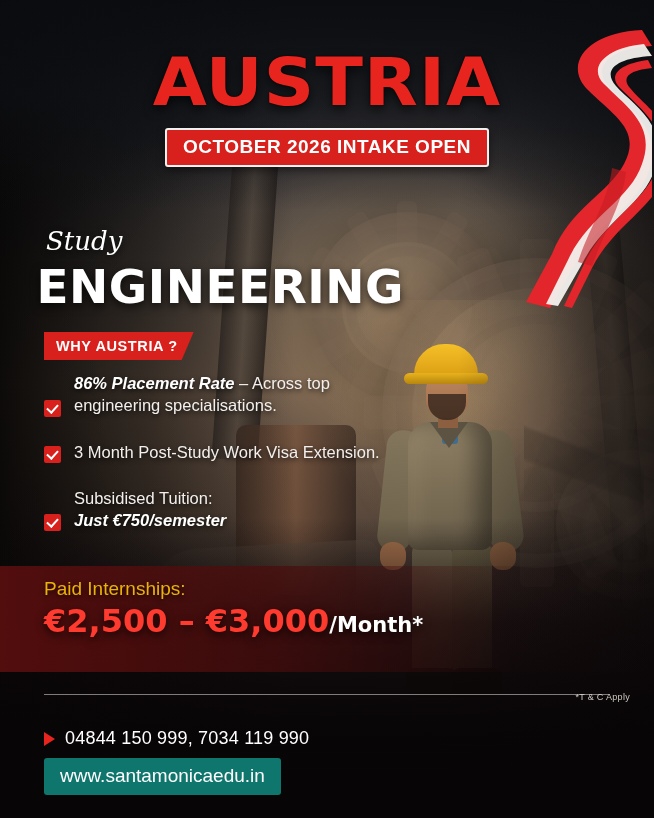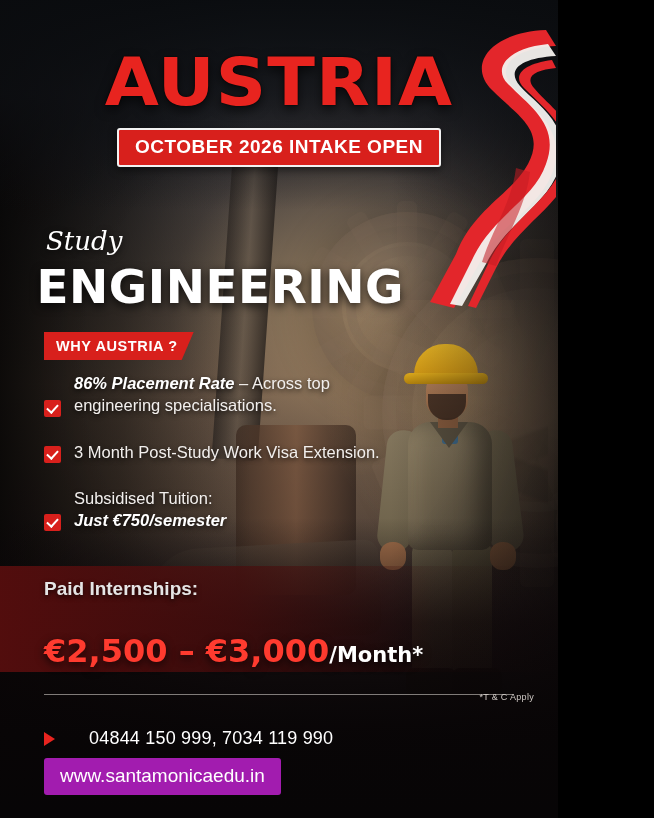--- a/index.html
+++ b/index.html
@@ -5,21 +5,21 @@
   * { margin:0; padding:0; box-sizing:border-box; }
   html, body {
     width:654px; height:818px;
     background:#000;
     font-family:"Liberation Sans", sans-serif;
     overflow:hidden;
   }
 
   .poster {
     position:relative;
-    width:558px; height:818px;
+    width:654px; height:818px;
     overflow:hidden;
     background:#2b2522;
   }
 
   
   .bg-sky {
     position:absolute; inset:0;
     background:
       radial-gradient(ellipse 70% 45% at 62% 38%, rgba(210,170,120,0.55) 0%, rgba(120,95,80,0.25) 45%, rgba(30,26,24,0) 75%),
       linear-gradient(180deg, #23282e 0%, #2e3138 16%, #4a4640 33%, #6b5a4a 47%, #564639 62%, #30282a 78%, #140f11 100%);
@@ -246,25 +246,25 @@
     text-shadow:0 2px 5px rgba(0,0,0,.75);
   }
   .point-text .em { font-style:italic; font-weight:bold; color:#ffffff; }
 
   .internship-band {
     position:absolute; left:0; top:566px; width:100%; height:106px;
     background:linear-gradient(90deg, rgba(92,14,14,0.88) 0%, rgba(74,12,12,0.72) 42%, rgba(40,10,10,0.12) 78%, rgba(20,8,8,0) 100%);
   }
   .internship-label {
     position:absolute; left:44px; top:578px;
-    font-size:19px; color:#e5e5e5; font-weight:bold;
+    font-size:19px; color:#eab308; font-weight:normal;
     text-shadow:0 2px 5px rgba(0,0,0,.7);
   }
   .internship-amount {
-    position:absolute; left:44px; top:632px;
+    position:absolute; left:44px; top:602px;
     font-family:"DejaVu Sans", sans-serif;
     font-size:32px;
     font-weight:bold;
     color:#ff3b2f;
     text-shadow:0 3px 8px rgba(0,0,0,.7);
   }
   .internship-amount .dash { color:#ff3b2f; }
   .internship-amount .per {
     color:#ffffff;
     font-size:21px;
@@ -283,26 +283,26 @@
 
   .phone-row { position:absolute; left:44px; top:728px; display:flex; align-items:center; }
   .phone-arrow {
     width:0; height:0;
     border-left:11px solid #e8241f;
     border-top:7px solid transparent;
     border-bottom:7px solid transparent;
     margin-right:10px;
   }
   .phone-text {
-    color:#ffffff; font-size:18px; letter-spacing:.2px;margin-left:24px;
+    color:#ffffff; font-size:18px; letter-spacing:.2px;
   }
 
   .website {
     position:absolute; left:44px; top:758px;
-    background:#a21caf; color:#fff;
+    background:#0f766e; color:#fff;
     font-size:19px;
     padding:7px 16px 8px;
     border-radius:3px;
   }
 
   
   .logo { position:absolute; right:38px; top:716px; width:220px; text-align:center; }
   .logo-crown { margin:0 auto 2px; width:52px; height:22px; position:relative; }
   .logo-crown svg { width:100%; height:100%; display:block; }
   .logo-name {

